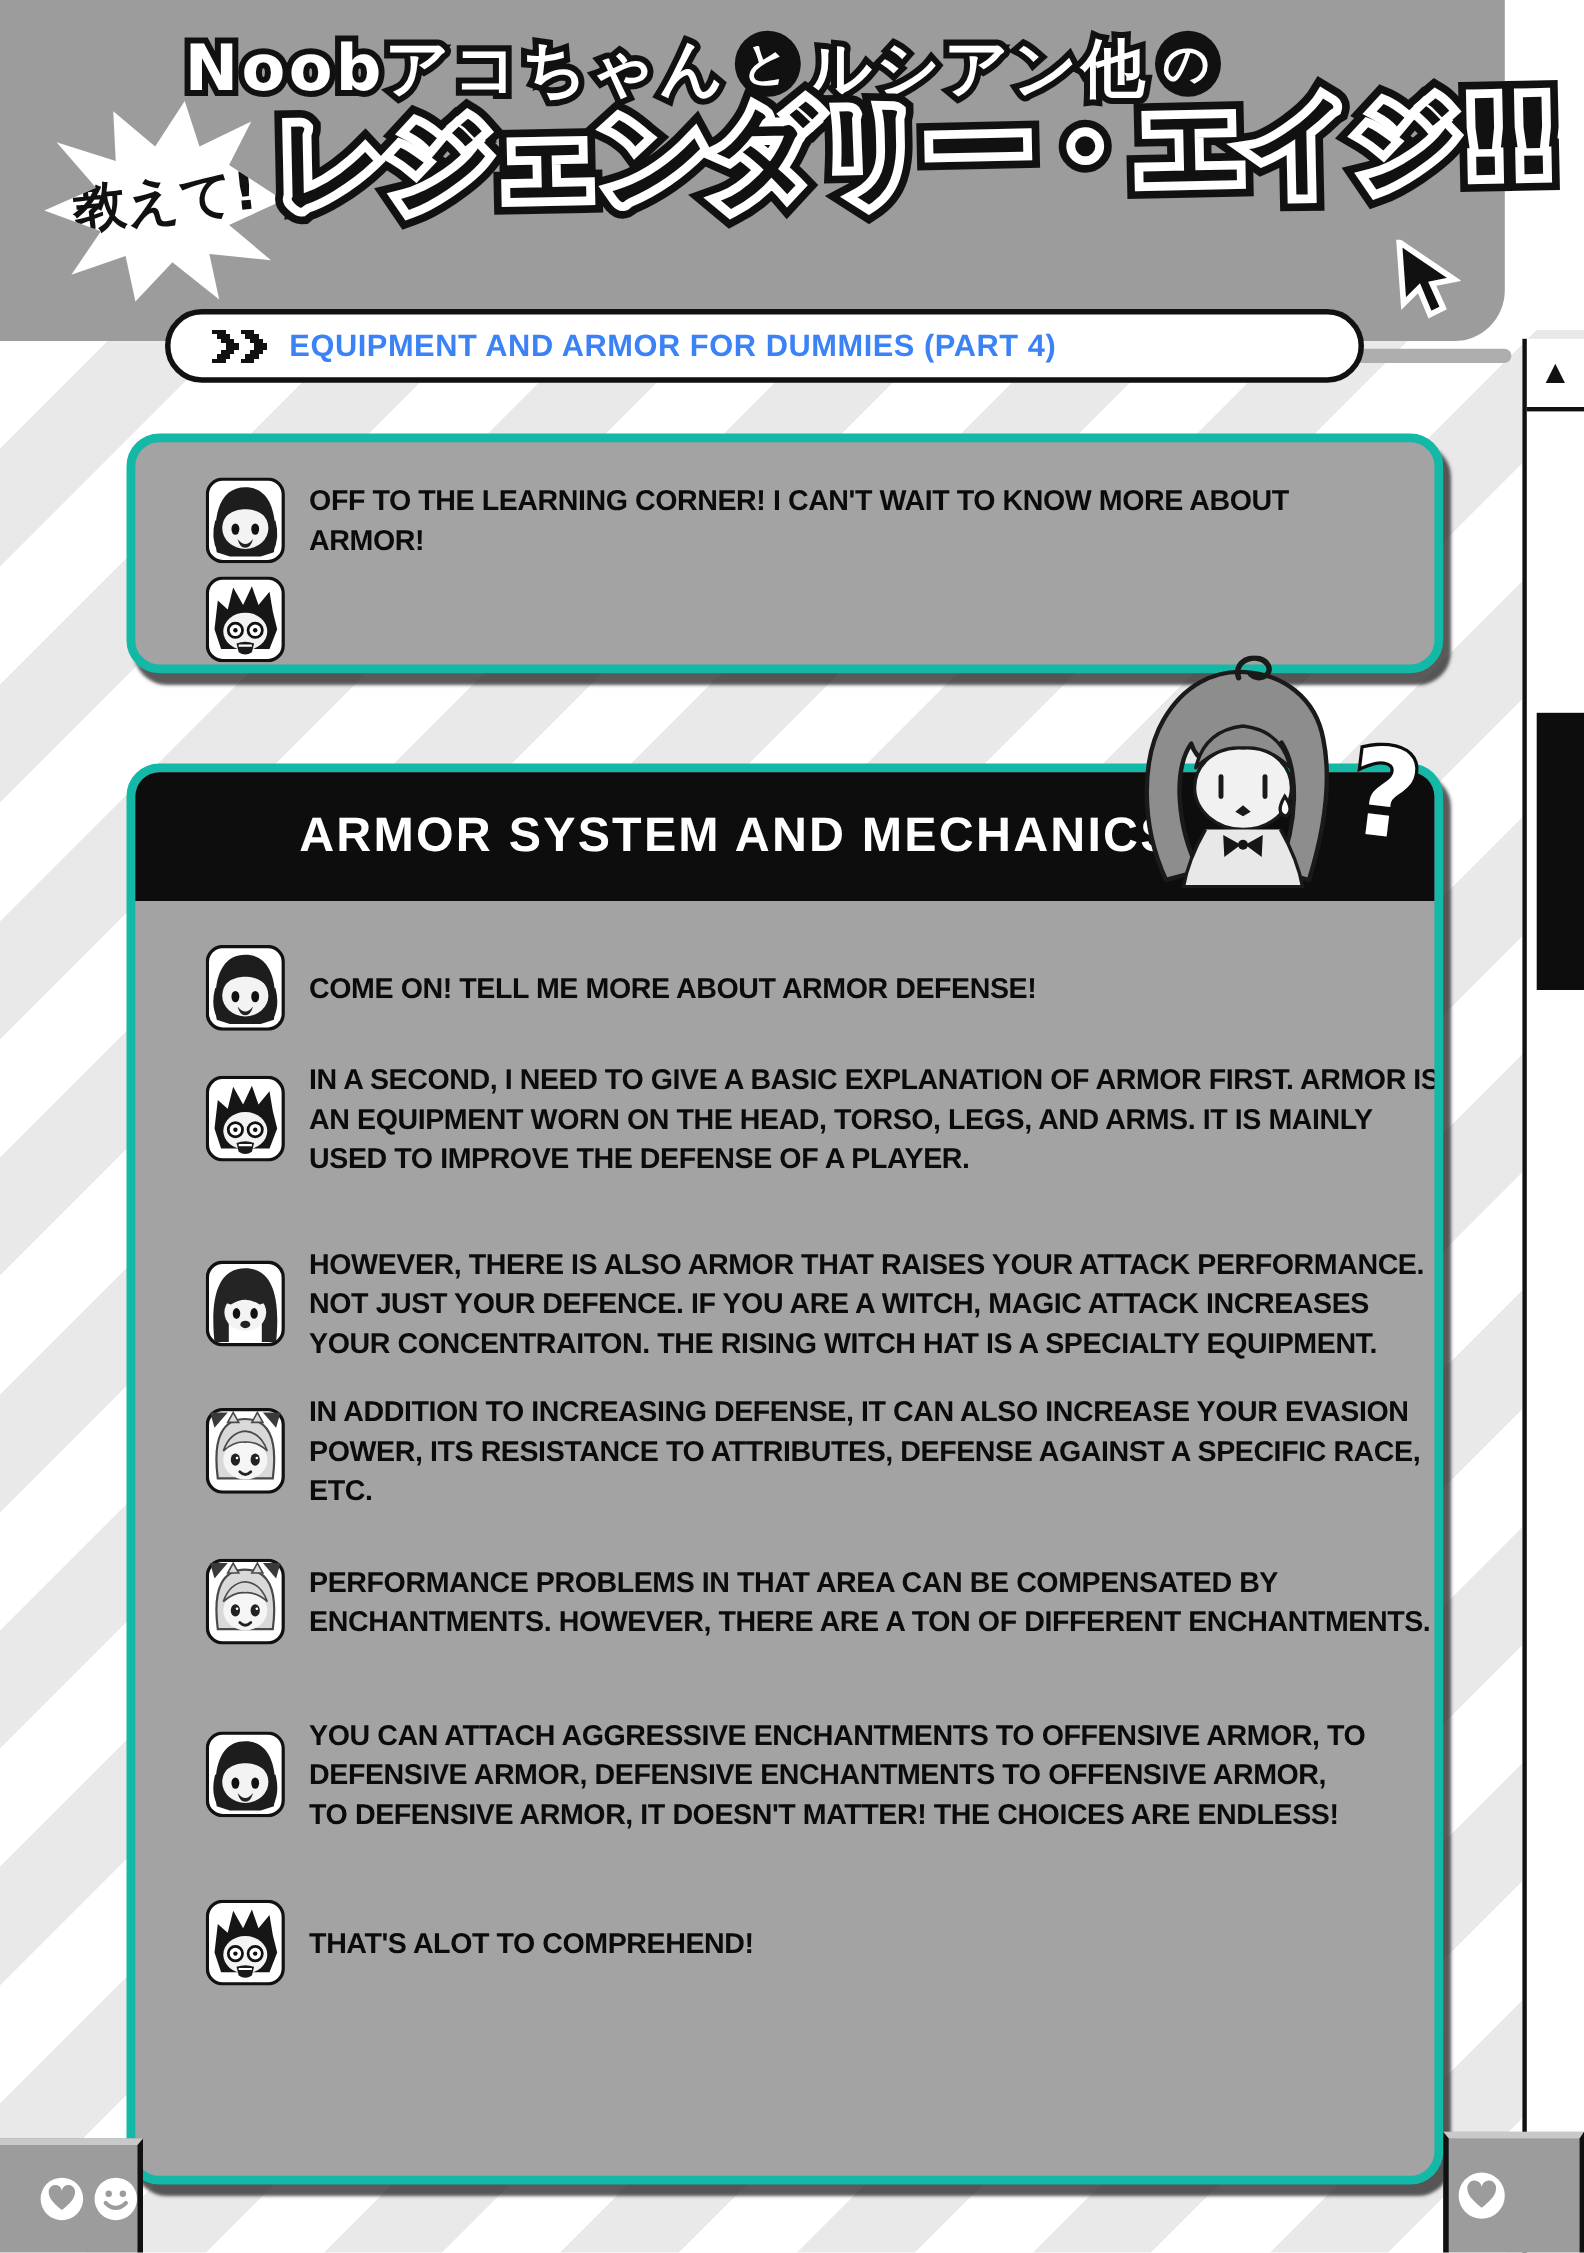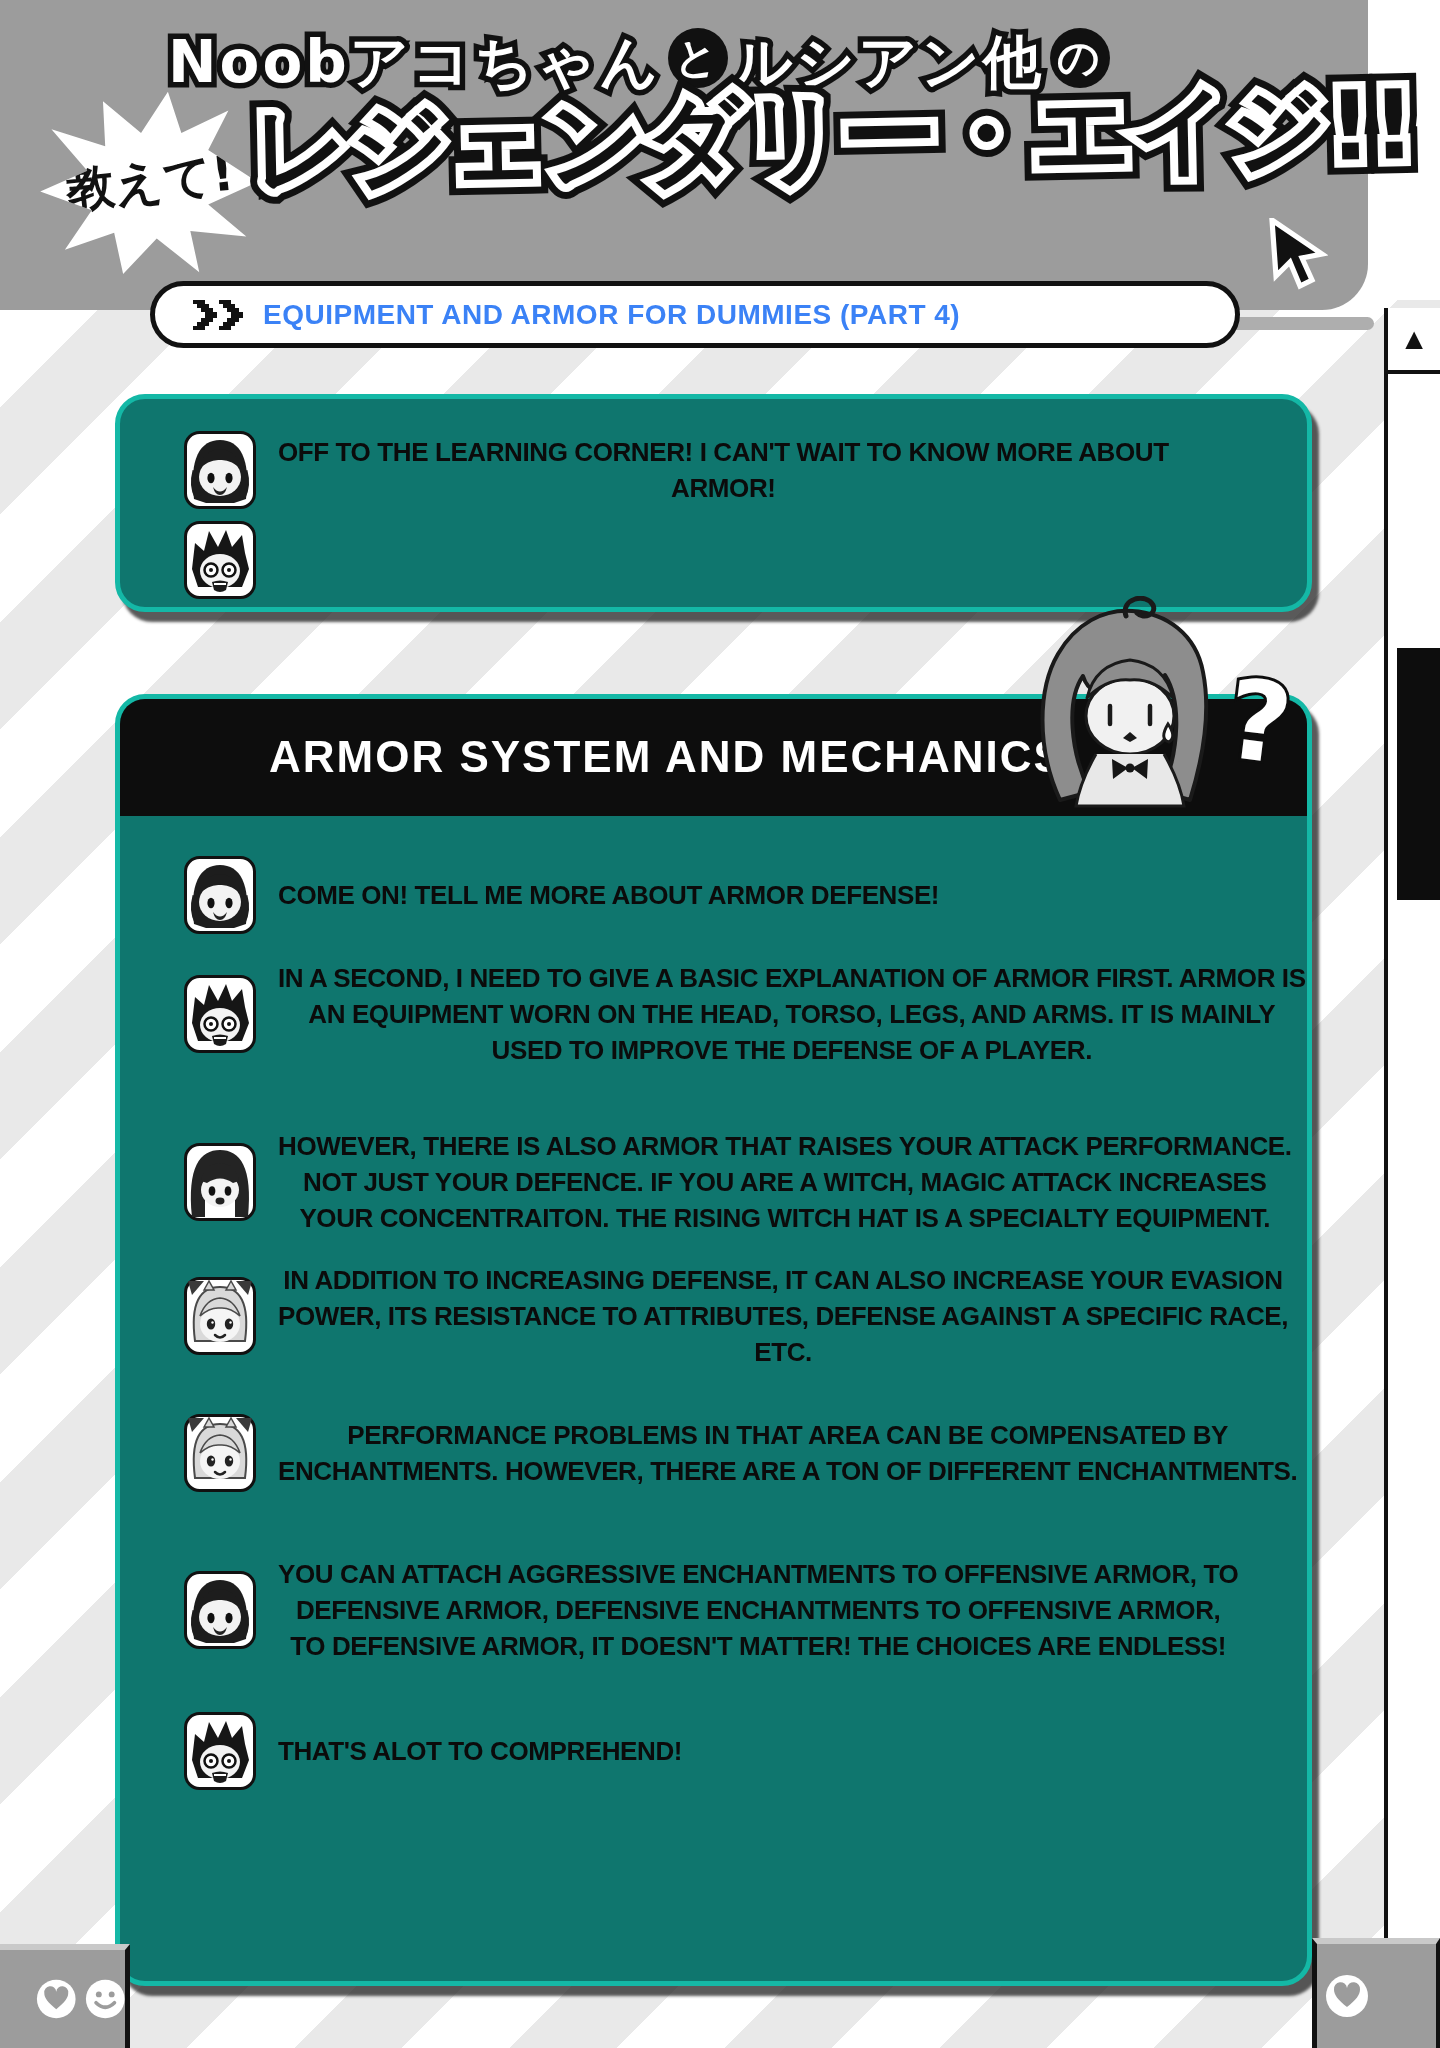--- a/index.html
+++ b/index.html
@@ -41,35 +41,35 @@
     border:5px solid #111;border-radius:40px;display:flex;align-items:center;box-sizing:border-box;
     padding-left:34px;}
   .pill .label{font-weight:bold;font-size:28px;letter-spacing:0.5px;color:#3b82f6;margin-left:18px;}
   
   .rail{position:absolute;left:1384px;top:308px;width:56px;height:1740px;background:#fff;
     border-left:4px solid #111;box-sizing:border-box;z-index:1;}
   .rail-btn{height:62px;border-bottom:4px solid #111;display:flex;align-items:center;justify-content:center;}
   .rail-btn span{font-size:30px;color:#111;line-height:1;}
   .rail-thumb{position:absolute;left:9px;top:340px;width:47px;height:252px;background:#0d0d0d;}
   
-  .dlg-box{position:absolute;left:115px;width:1197px;background:#0f766e;border:5px solid #14b8a6;
-    border-radius:30px;box-sizing:border-box;box-shadow:7px 10px 3px rgba(35,35,35,0.75);z-index:2;text-align:center;}
+  .dlg-box{position:absolute;left:115px;width:1197px;background:#a3a3a3;border:8px solid #14b8a6;
+    border-radius:30px;box-sizing:border-box;box-shadow:7px 10px 3px rgba(35,35,35,0.75);z-index:2;}
   #intro-box{top:394px;height:218px;padding:32px 30px 0 64px;}
   #section-box{top:694px;height:1292px;padding:0;overflow:hidden;}
   .section-header{height:118px;background:#0d0d0d;display:flex;align-items:center;
     border-radius:24px 24px 0 0;margin:-1px -1px 0 -1px;}
   .section-header .sec-title{color:#fff;font-weight:bold;font-size:44px;letter-spacing:2px;
     padding-left:150px;white-space:nowrap;}
   .section-body{padding:40px 26px 0 64px;}
   .row{display:flex;align-items:center;}
   .ava{width:72px;height:78px;flex:0 0 72px;}
   .msg-text{margin-left:22px;font-weight:bold;font-size:26px;line-height:36px;letter-spacing:-0.4px;
     color:#0b0b0b;white-space:pre;}
   .mb-a{margin-bottom:26px;}.mb-b{margin-bottom:60px;}.mb-c{margin-bottom:44px;}
-  .mb-d{margin-bottom:26px;}.mb-e{margin-bottom:26px;}.mb-f{margin-bottom:64px;}.mb-g{margin-bottom:48px;}
+  .mb-d{margin-bottom:26px;}.mb-e{margin-bottom:26px;}.mb-f{margin-bottom:64px;}.mb-g{margin-bottom:60px;}
   #intro-box .row:first-child{margin-bottom:12px;}
   
   .mascot{position:absolute;left:1030px;top:596px;z-index:5;}
   .qmark{position:absolute;left:1208px;top:660px;z-index:5;}
   
   .foot{position:absolute;background:#9c9c9c;z-index:2;box-sizing:border-box;}
   #foot-left{left:0;top:1944px;width:130px;height:104px;border-right:5px solid #111;
     border-top:6px solid #c9c9c9;display:flex;align-items:center;gap:8px;padding-left:36px;}
   #foot-right{left:1312px;top:1938px;width:128px;height:110px;border-left:5px solid #111;
     border-right:4px solid #111;border-top:6px solid #c9c9c9;display:flex;align-items:center;padding-left:8px;}

